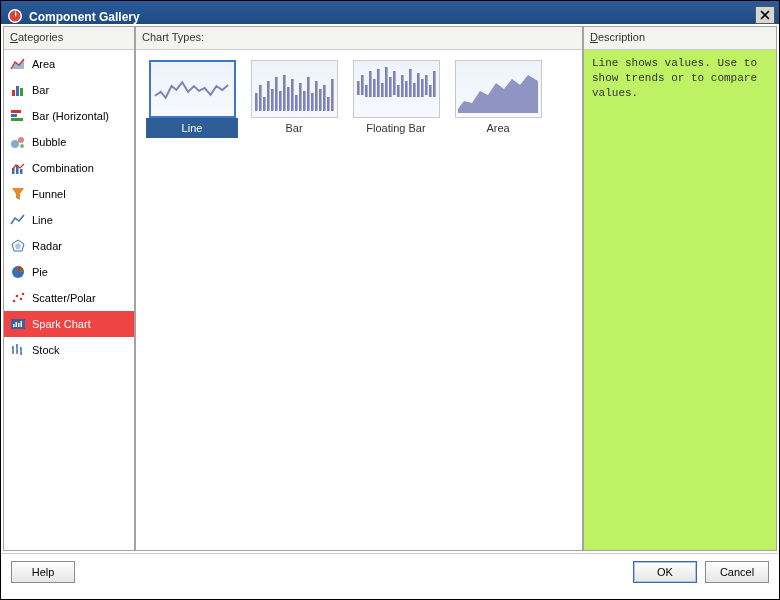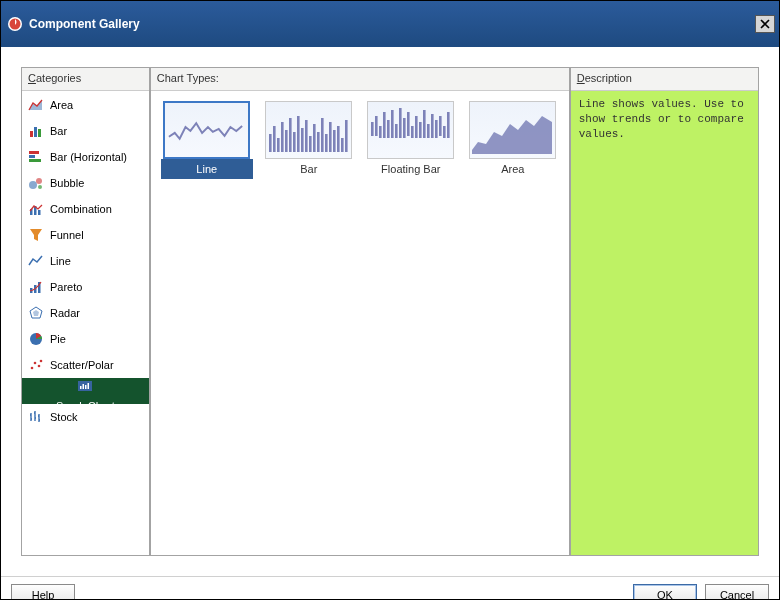--- a/index.html
+++ b/index.html
@@ -1,29 +1,29 @@
 <!DOCTYPE html>
 <html><head>
 <meta charset="utf-8">
 <style>
 * { box-sizing: border-box; margin: 0; padding: 0; font-family: Tahoma, "Segoe UI", sans-serif; }
 body { width: 780px; height: 600px; background: #fff; overflow: hidden; border: 1px solid #000; }
-.titlebar { height: 46px; background: linear-gradient(#2b5b9b, #1e4a80); color: #fff; display: flex; align-items: center; padding: 0 4px 0 6px; }
+.titlebar { height: 23px; background: linear-gradient(#2b5b9b, #1e4a80); color: #fff; display: flex; align-items: flex-end; padding: 0 4px 0 6px; }
 .titlebar .app-icon { width: 16px; height: 16px; margin-right: 6px; }
 .titlebar .title { font-size: 12px; font-weight: bold; flex: 1; }
 .titlebar .close { width: 20px; height: 18px; background: #d6d6d6; border: 1px solid #555; display:flex; align-items:center; justify-content:center; font-size: 12px; cursor: pointer; }
-.content { display: flex; height: 529px; padding: 20px; gap: 0; }
+.content { display: flex; height: 529px; padding: 2px; gap: 0; }
 .panel { border: 1px solid #a3a3a3; background: #f3f3f2; display: flex; flex-direction: column; }
 .panel-head { padding: 4px 6px 6px; font-size: 11px; color: #333; border-bottom: 1px solid #ccc; }
 .panel-head .ul { text-decoration: underline; }
 .categories { width: 132px; }
 .cat-list { background: #fff; flex: 1; overflow: auto; border-top: 1px solid #fff; }
 .cat-item { display:flex; align-items:center; height: 26px; padding: 0 6px; font-size: 11px; color: #000; cursor: pointer; gap: 6px; }
 .cat-item .ico { width:16px; height:16px; flex: 0 0 16px; }
-.cat-item.selected { background: #14532d; color: #fff; flex-direction: column; }
+.cat-item.selected { background: #ef4444; color: #fff; }
 .chart-types { flex: 1; }
 .tiles { background: #fff; flex: 1; padding: 10px; display: flex; gap: 10px; align-content: flex-start; }
 .tile { width: 92px; display:flex; flex-direction:column; align-items:center; cursor:pointer; }
 .tile .preview { width: 87px; height: 58px; background: linear-gradient(#eef3fb,#f6f9fe); border: 1px solid #c9c9c9; display:flex; align-items:flex-end; justify-content:center; overflow:hidden; }
 .tile .caption { height: 20px; width: 100%; display:flex; align-items:center; justify-content:center; font-size: 11px; color: #333; }
 .tile.selected .preview { border: 2px solid #3d78c6; }
 .tile.selected .caption { background: #2f5d96; color:#fff; }
 .desc { width: 194px; }
 .desc-body { background: #bef264; flex:1; padding: 6px 8px; font-size: 11px; color: #333; line-height: 1.35; font-family: Liberation Mono, monospace; }
 .footer { height: 36px; display:flex; align-items:center; padding: 0 10px; gap: 8px; border-top: 1px solid #d0d0d0; }
@@ -114,31 +114,20 @@
           </span>
           <span>Funnel</span>
         </div>
         <div class="cat-item">
           <span class="ico">
             <svg viewBox="0 0 16 16">
               <path d="M1 12l4-6 4 3 5-6" stroke="#3b6fb0" fill="none" stroke-width="1.5"></path>
             </svg>
           </span>
           <span>Line</span>
-        </div>
-        <div class="cat-item">
-          <span class="ico">
-            <svg viewBox="0 0 16 16">
-              <rect x="2" y="9" width="2.5" height="5" fill="#3b6fb0"></rect>
-              <rect x="6" y="6" width="2.5" height="8" fill="#3b6fb0"></rect>
-              <rect x="10" y="3" width="2.5" height="11" fill="#3b6fb0"></rect>
-              <path d="M2 12q6-1 11-9" stroke="#c33" fill="none" stroke-width="1.2"></path>
-            </svg>
-          </span>
-          <span>Pareto</span>
         </div>
         <div class="cat-item">
           <span class="ico">
             <svg viewBox="0 0 16 16">
               <polygon points="8,2 14,6 12,13 4,13 2,6" fill="none" stroke="#3b6fb0"></polygon>
               <polygon points="8,5 11,7 10,11 6,11 5,7" fill="#3b6fb0" opacity=".4"></polygon>
             </svg>
           </span>
           <span>Radar</span>
         </div>

